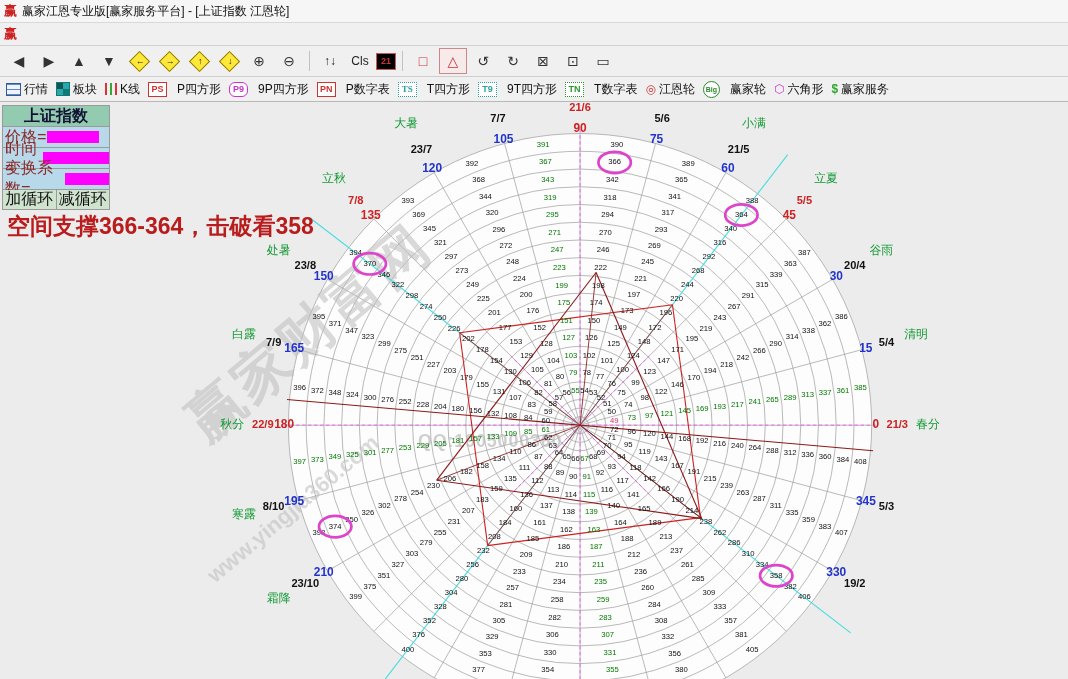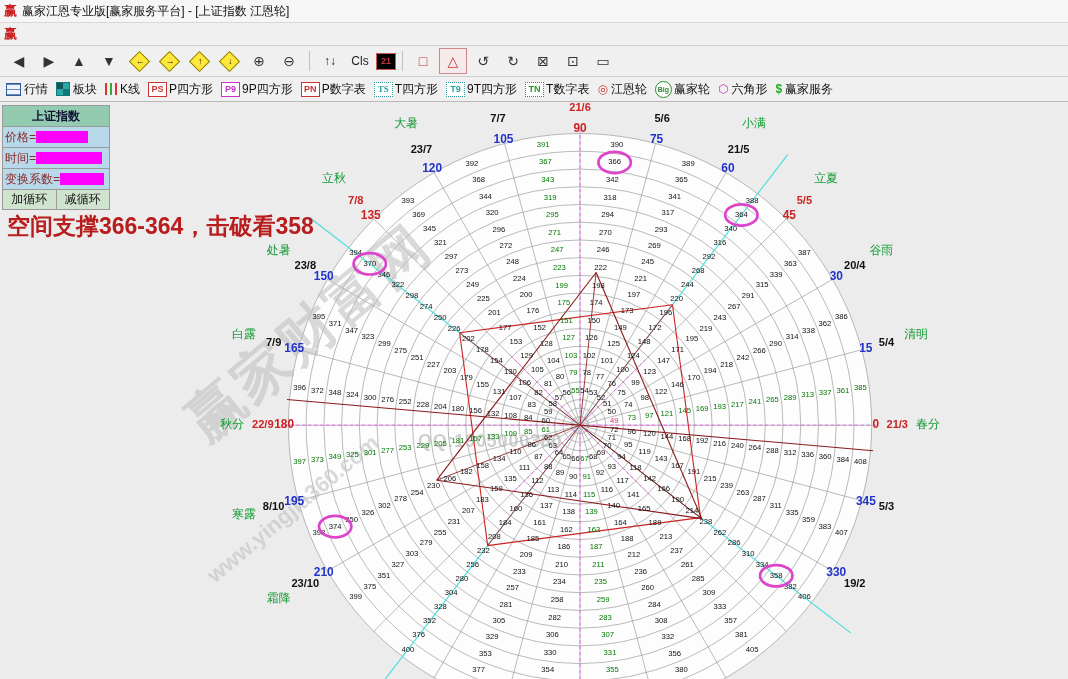--- a/index.html
+++ b/index.html
@@ -20,36 +20,36 @@
     font-size:9px;color:#222;font-weight:bold;display:flex;align-items:center;justify-content:center;}
   .tbtn.red{color:#c33;}
   .tbtn.cal{font-size:9px;color:#c33;border:1px solid #c55;background:#000000;width:18px;height:15px;font-weight:bold;}
   .tbtn.active{border:1px solid #c88;background:#f6eaea;}
   .tbtn.cls{font-size:12px;color:#222;}
   .sep{width:1px;height:20px;background:#c2c2c2;margin:0 5px;}
   .toolbar2{height:24px;background:#f0f0f0;border-bottom:1px solid #b8b8b8;
     display:flex;align-items:center;padding-left:4px;font-size:12px;color:#111;}
   .t2item{display:flex;align-items:center;margin:0 6px 0 2px;cursor:default;}
   .badge{display:inline-flex;align-items:center;justify-content:center;
-    width:17px;height:13px;font-size:9px;font-weight:bold;margin-right:2px;
+    width:17px;height:13px;font-size:9px;font-weight:bold;margin-right:10px;
     border:1px solid currentColor;background:#fff;}
   .badge.dotted{border-style:dotted;}
   .badge.round{border-radius:50%;width:15px;height:15px;font-size:7px;}
   .icn{margin-right:3px;font-size:12px;font-weight:bold;}
   .kicon{width:12px;height:12px;margin-right:3px;background:
     repeating-linear-gradient(90deg,#d33 0 2px,transparent 2px 5px,#3a3 5px 7px,transparent 7px 10px);}
   .grid-ic{width:13px;height:11px;margin-right:3px;border:1px solid #335a9a;background:
     linear-gradient(#fff,#fff) , #cde;
     background-image:repeating-linear-gradient(0deg,#6688bb 0 1px,#eef4ff 1px 5px),repeating-linear-gradient(90deg,#6688bb 0 1px,transparent 1px 4px);}
   .blocks-ic{width:12px;height:12px;margin-right:3px;background:
     conic-gradient(#2aa8a8 0 25%,#177 25% 50%,#2aa8a8 50% 75%,#155 75%);border:1px solid #177;}
   .main{position:relative;width:1068px;height:579px;background:#ececec;}
   svg text{user-select:none;}
   .panel{position:absolute;left:2px;top:3px;width:106px;border:1px solid #9a9a9a;
-    font-size:12px;z-index:5;background:#fdba74;font-family:Liberation Mono, monospace;}
+    font-size:16px;z-index:5;background:#fdba74;font-family:Liberation Mono, monospace;}
   .phead{background:#93cbb1;border-bottom:1px solid #9a9a9a;height:20px;display:flex;
     align-items:center;justify-content:center;font-weight:bold;color:#113;}
   .prow{background:#b7d9ea;border-bottom:1px solid #9a9a9a;height:20px;display:flex;
     align-items:center;padding-left:2px;color:#8a2a2a;}
   .pbar{height:12px;background:#ff00ff;flex:0 0 auto;}
   .pbtns{display:flex;height:19px;justify-content:flex-end;}
   .pbtn{flex:1;border-right:1px solid #9a9a9a;display:flex;align-items:center;justify-content:center;color:#111;background:#cfe3cf;}
   .pbtn:last-child{border-right:none;}
   .annot{position:absolute;left:7px;z-index:4;font-size:23px;font-weight:bold;color:#b91c1c;letter-spacing:0px;}
 </style>
@@ -117,21 +117,21 @@
     </div>
     <div class="t2item">
       <span class="kicon"></span>
       <span>K线</span>
     </div>
     <div class="t2item">
       <span class="badge" style="color: rgb(204, 51, 51);">PS</span>
       <span>P四方形</span>
     </div>
     <div class="t2item">
-      <span class="badge" style="color: rgb(204, 51, 204);">P9</span>
+      <span class="badge" style="color: rgb(204, 51, 204); border-radius: 6px;">P9</span>
       <span>9P四方形</span>
     </div>
     <div class="t2item">
       <span class="badge" style="color: rgb(204, 51, 51);">PN</span>
       <span>P数字表</span>
     </div>
     <div class="t2item">
       <span class="badge dotted" style="color: rgb(42, 160, 160); font-family: Liberation Serif, serif;">TS</span>
       <span>T四方形</span>
     </div>

